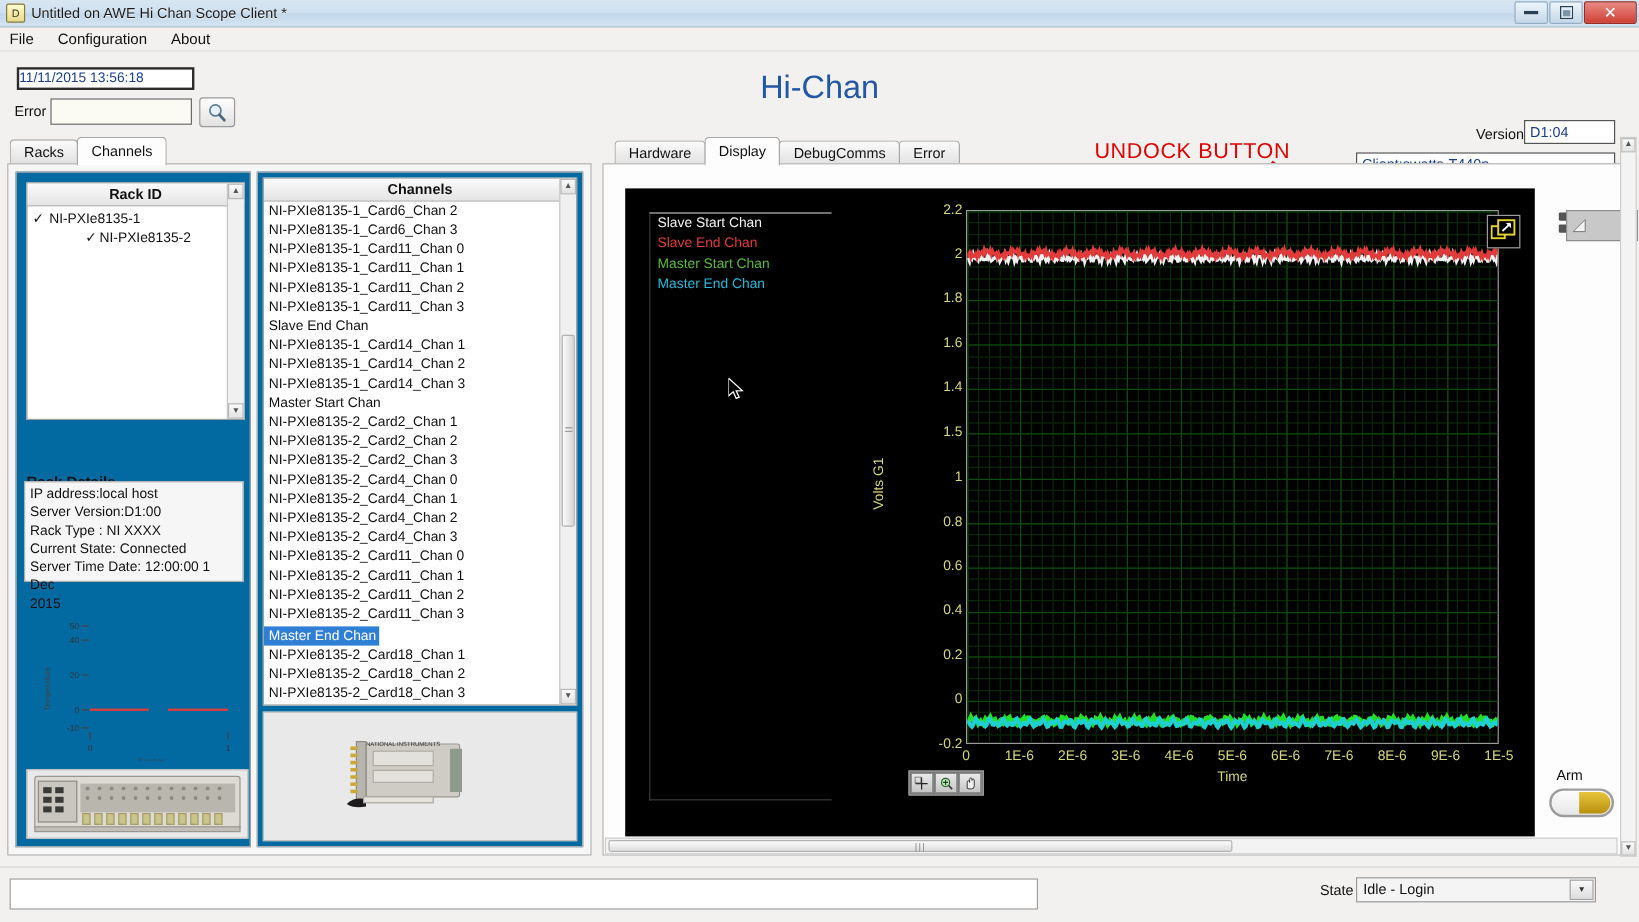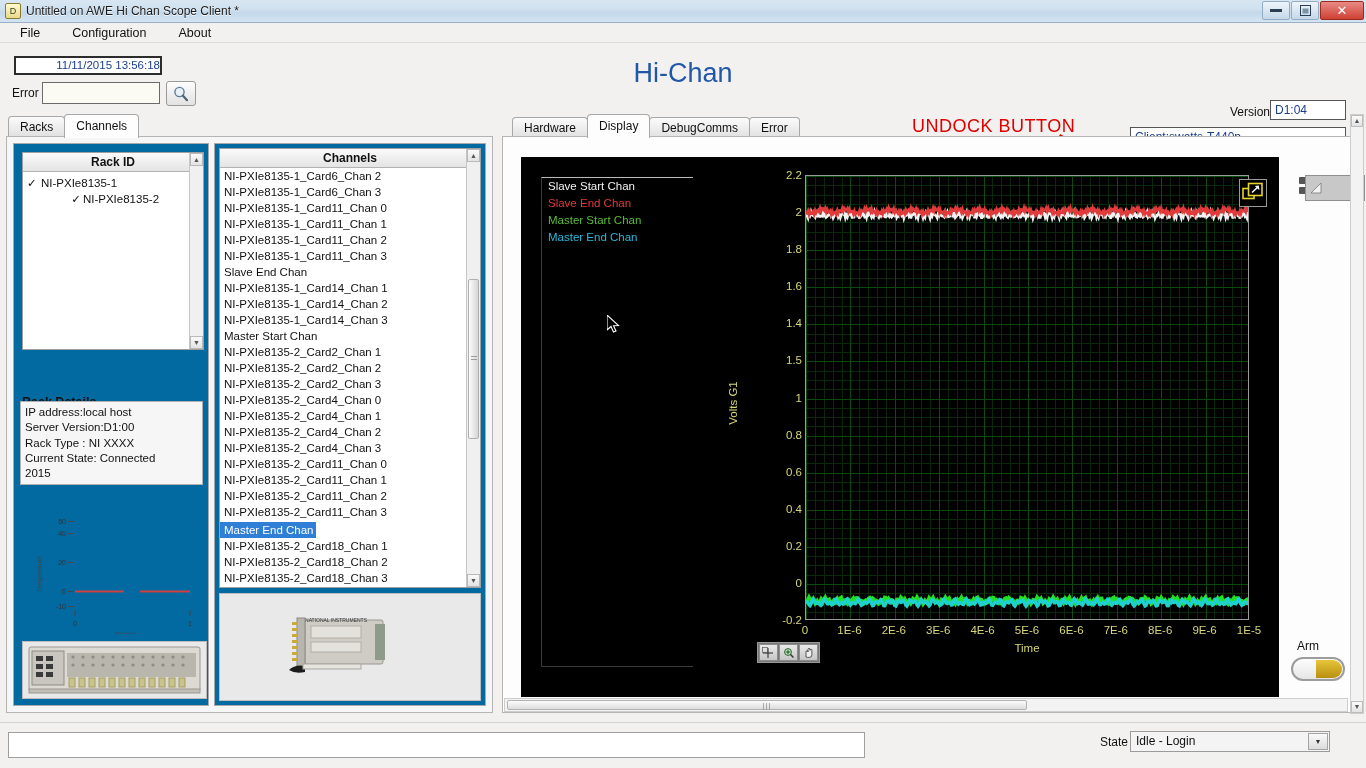--- a/index.html
+++ b/index.html
@@ -47,32 +47,32 @@
     border: 1px solid #9c2a21; color: #fff; font-size: 13px;
   }
 
   
   .menubar {
     position: absolute; top: 23px; left: 0; width: 1366px; height: 20px;
     background: #f2f1f0; display: flex; align-items: center;
     padding-left: 8px; gap: 20px;
     border-bottom: 1px solid #dcdcdc;
   }
-  .menubar .mi { font-size: 12.5px; color: #111; cursor: default; margin-left: 12px; }
+  .menubar .mi { font-size: 12.5px; color: #111; cursor: default; }
 
   
   .header {
     position: absolute; top: 44px; left: 0; width: 1366px; height: 66px;
     background: #f2f1f0;
   }
   .dt-field {
     position: absolute; left: 14px; top: 12px;
     width: 148px; height: 19px;
     background: #fff; border: 2px solid #2c2c2c;
-    font-size: 11.5px; color: #1b3f8f; text-align: right; line-height: 15px;
+    font-size: 11.5px; color: #1b3f8f; text-align: left; line-height: 15px;
   }
   .err-label { position: absolute; left: 12px; top: 42px; font-size: 12px; color: #111; }
   .err-field {
     position: absolute; left: 42px; top: 38px; width: 118px; height: 22px;
     background: #fbfbf4; border: 1px solid #6b6b6b;
   }
   .search-btn {
     position: absolute; left: 166px; top: 37px; width: 30px; height: 25px;
     background: linear-gradient(to bottom,#fdfdfd,#e2e2e2);
     border: 1px solid #9a9a9a; border-radius: 3px;
@@ -382,20 +382,21 @@
           <div class="arrow dn">▼</div>
         </div>
       </div>
 
       <div class="rd-title">Rack Details</div>
       <div class="rd-box">
         <div>IP address:local host</div>
         <div>Server Version:D1:00</div>
         <div>Rack Type : NI XXXX</div>
         <div>Current State: Connected</div>
+        <div>Server Time Date: 12:00:00 1 Dec</div>
         <div>2015</div>
       </div>
 
       <div class="temp-chart">
         <svg width="180" height="130" viewBox="0 0 180 130">
           <text x="44" y="20" font-size="7" fill="#333" text-anchor="end" font-family="Liberation Sans, sans-serif">50</text>
           <line x1="46" y1="17.5" x2="52" y2="17.5" stroke="#444" stroke-width="1"></line>
           <text x="44" y="32" font-size="7" fill="#333" text-anchor="end" font-family="Liberation Sans, sans-serif">40</text>
           <line x1="46" y1="29.5" x2="52" y2="29.5" stroke="#444" stroke-width="1"></line>
           <text x="44" y="61" font-size="7" fill="#333" text-anchor="end" font-family="Liberation Sans, sans-serif">20</text>

